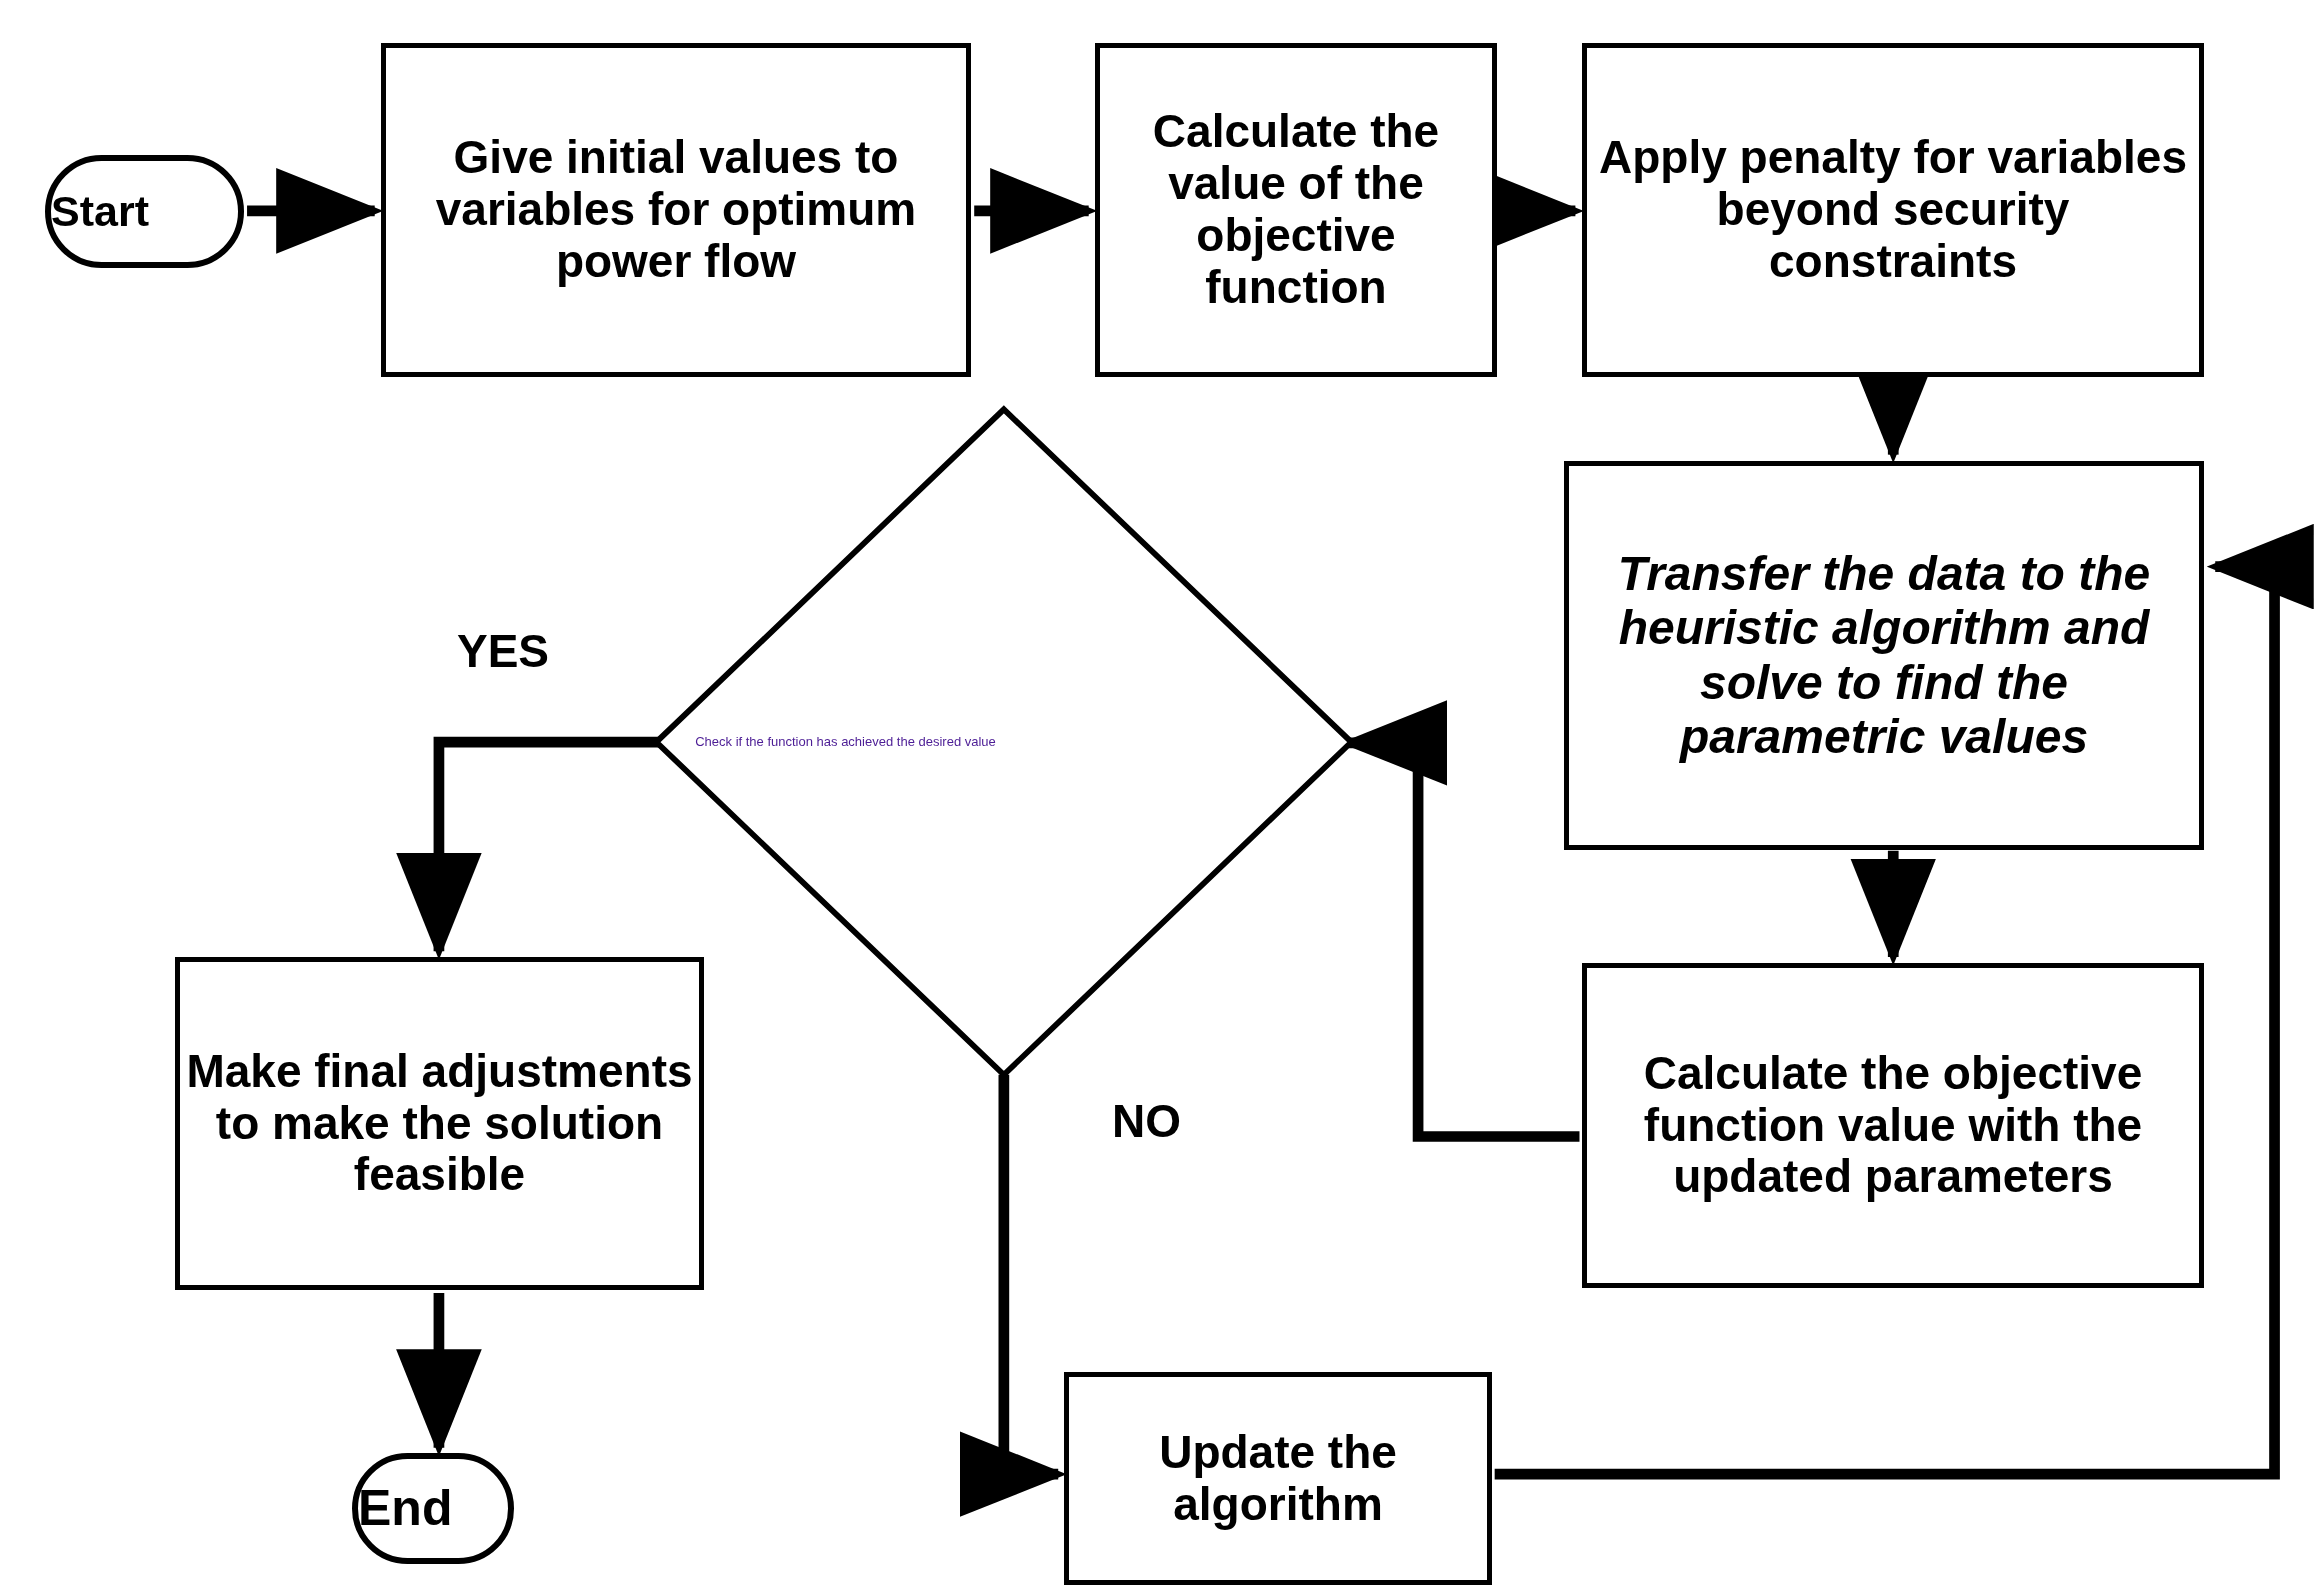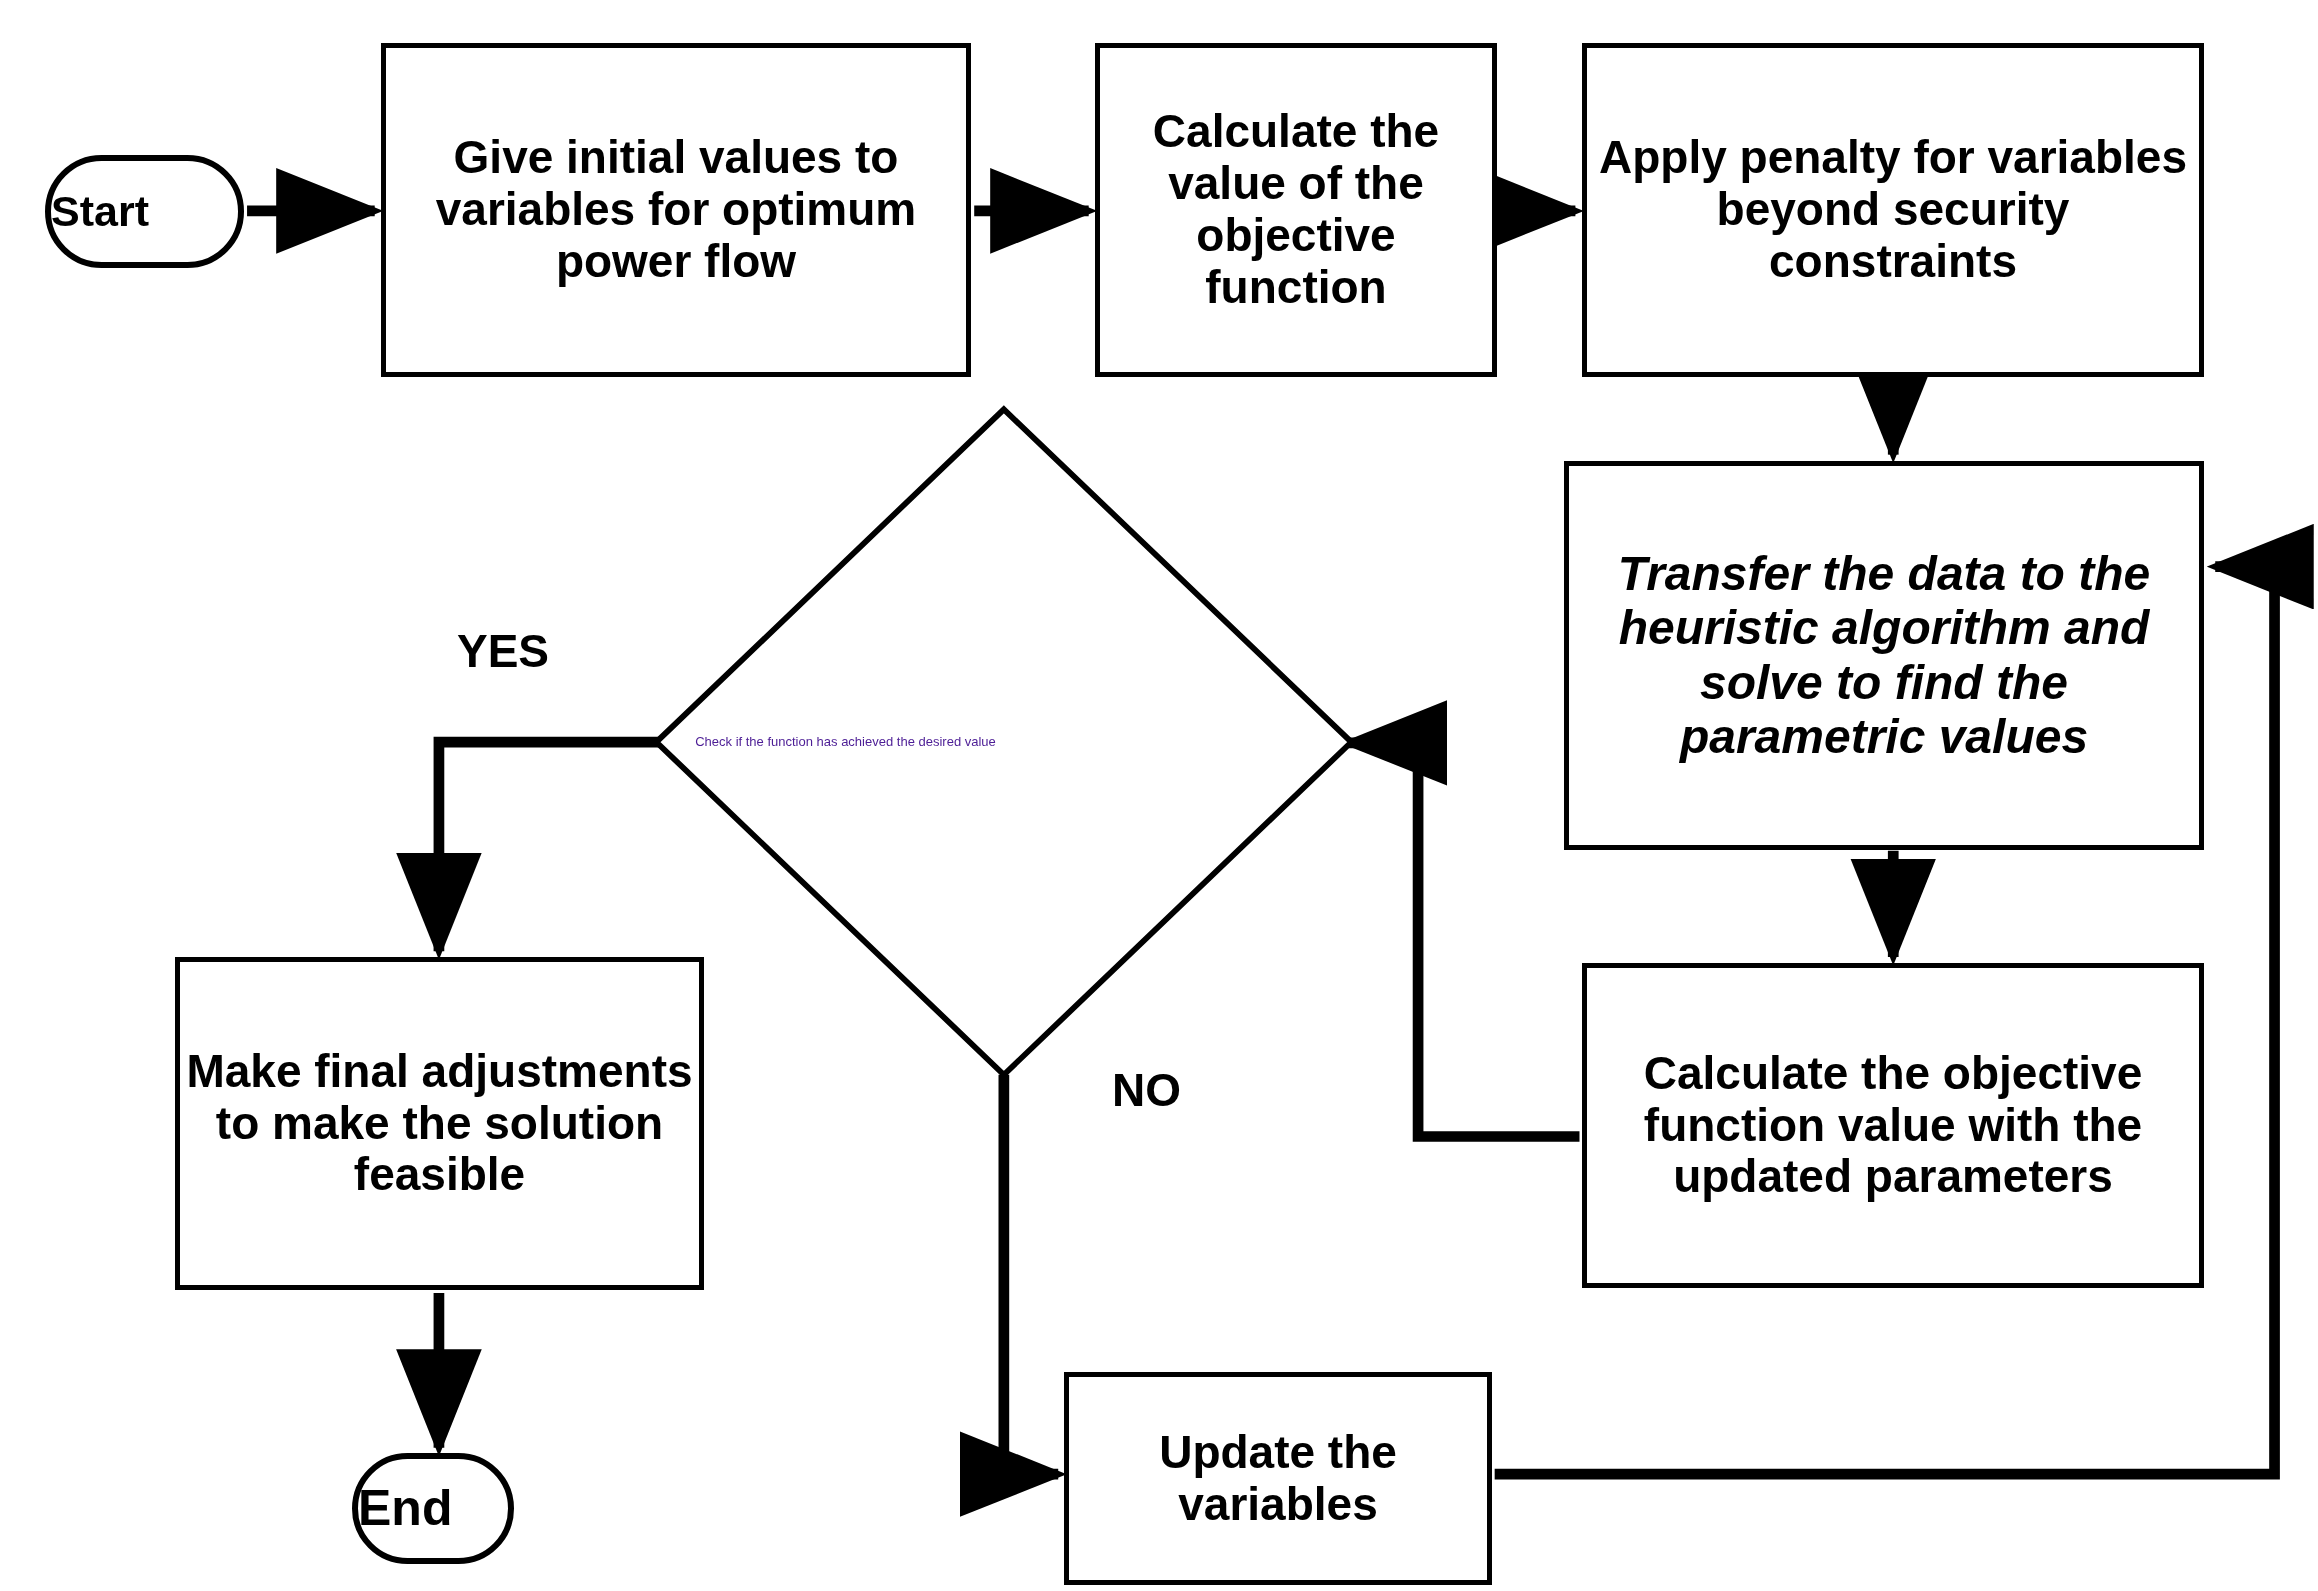--- a/index.html
+++ b/index.html
@@ -129,25 +129,25 @@
 
   <div class="node decision" style="left:656px; top:409px; width:695px; height:665px;">
     <span class="dtext">Check if the function has achieved the desired value</span>
   </div>
 
   <div class="node process" style="left:175px; top:957px; width:529px; height:333px; font-size:46px; padding:0 5px;">
     <span class="txt">Make final adjustments to make the solution feasible</span>
   </div>
 
   <div class="node process" style="left:1064px; top:1372px; width:428px; height:213px; font-size:46px; padding:0 8.2px;">
-    <span class="txt">Update the variables</span>
+    <span class="txt">Update the algorithm</span>
   </div>
 
   <div class="node terminator" style="left:352px; top:1453px; width:162px; height:111px; font-size:50px;">
     <span class="txt">End</span>
   </div>
 
   <div class="edge-label" style="left:457px; top:628px; font-size:46px;">YES</div>
 
-  <div class="edge-label" style="left:1112px; top:1067px; font-size:46px;">NO</div>
+  <div class="edge-label" style="left:1112px; top:1098px; font-size:46px;">NO</div>
 
 </div>
 
 
 </body></html>

